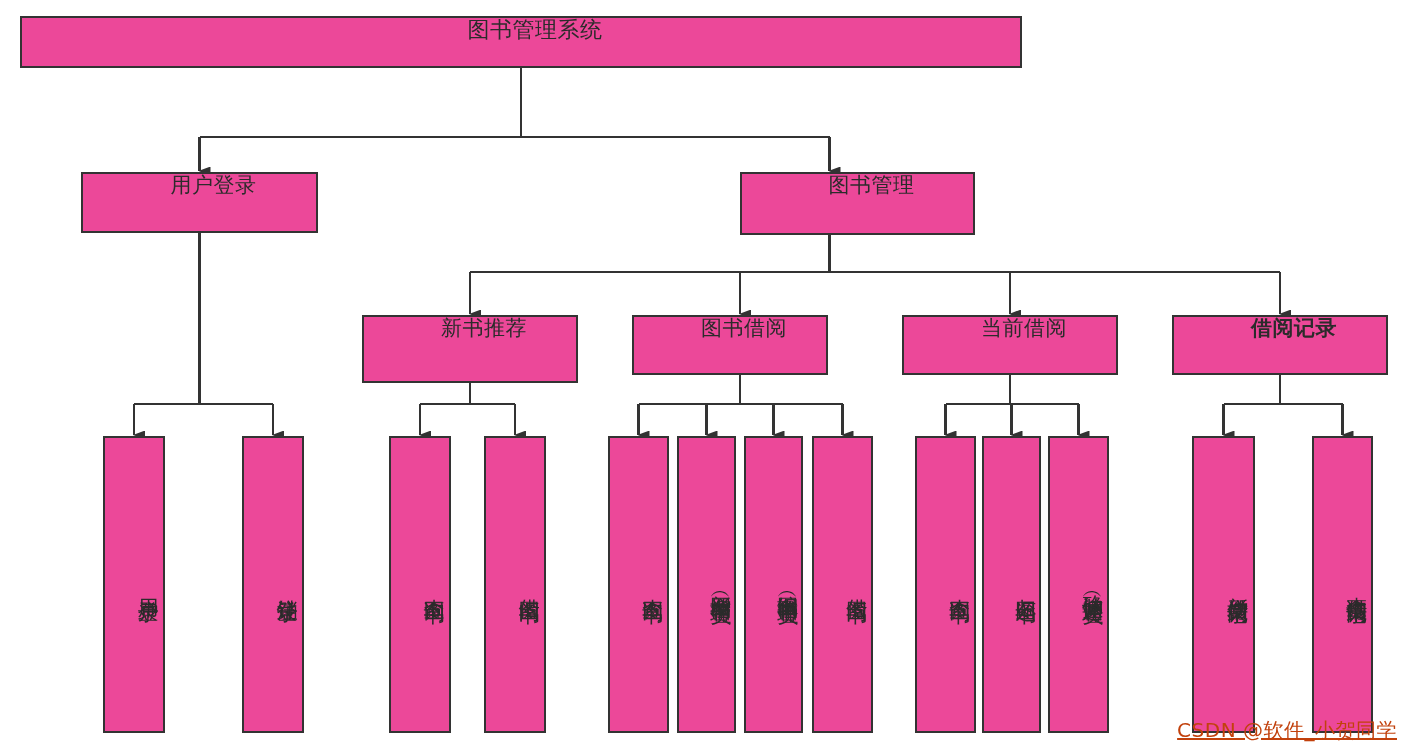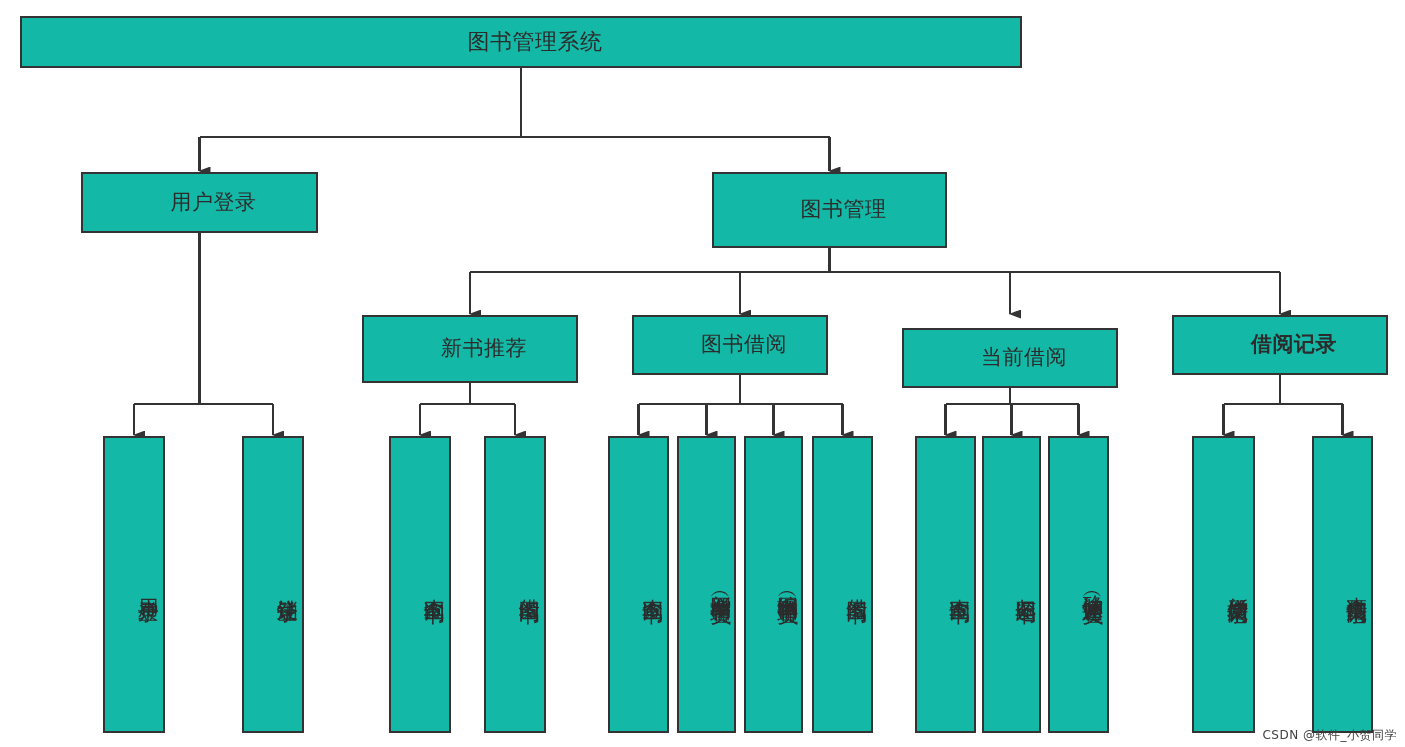--- a/index.html
+++ b/index.html
@@ -16,24 +16,23 @@
   }
   #diagram-root {
     position: relative;
     width: 1405px;
     height: 747px;
     background: #ffffff;
   }
   .node-box {
     position: absolute;
     box-sizing: border-box;
-    background: #14b8a6;
+    background: #ec4899;
     border: 2.5px solid #333333;
     display: flex;
-    align-items: center;
     justify-content: center;
     overflow: hidden;
     padding-left: 28px;
   }
   .node-label {
     color: #2b2b2b;
     font-family: "DejaVu Sans", "Liberation Sans", sans-serif;
     text-align: center;
     line-height: 1.12;
     letter-spacing: 0.5px;
@@ -58,25 +57,26 @@
     left: 0;
     top: 0;
     width: 1405px;
     height: 747px;
     pointer-events: none;
   }
   #watermark {
     position: absolute;
     right: 8px;
     bottom: 3px;
-    font-size: 12px;
-    color: #404040;
+    font-size: 20px;
+    color: #c2410c;
     font-family: "DejaVu Sans", "Liberation Sans", sans-serif;
     white-space: nowrap;
     letter-spacing: 0.5px;
+    text-decoration: underline;
   }
 </style>
 </head>
 <body>
 
 <div id="diagram-root">
   <svg id="connector-layer" viewBox="0 0 1405 747">
     <defs>
       <marker id="arrowhead" markerWidth="9" markerHeight="12" refX="4.5" refY="11" orient="auto" markerUnits="userSpaceOnUse">
         <polygon points="0,0 9,0 4.5,12" fill="#333333"></polygon>
@@ -118,30 +118,30 @@
         <line x1="1342.5" y1="404" x2="1342.5" y2="435" stroke="#333333" stroke-width="2.6" shape-rendering="crispEdges" marker-end="url(#arrowhead)"></line>
       </g>
   </svg>
   <div id="nodes-layer">
       <div class="node-box horizontal root" style="left: 20px; top: 16px; width: 1002px; height: 52px;">
         <span class="node-label">图书管理系统</span>
       </div>
       <div class="node-box horizontal" style="left: 81px; top: 172px; width: 237px; height: 61px;">
         <span class="node-label">用户登录</span>
       </div>
-      <div class="node-box horizontal" style="left: 712px; top: 172px; width: 235px; height: 76px;">
+      <div class="node-box horizontal" style="left: 740px; top: 172px; width: 235px; height: 63px;">
         <span class="node-label">图书管理</span>
       </div>
       <div class="node-box horizontal" style="left: 362px; top: 315px; width: 216px; height: 68px;">
         <span class="node-label">新书推荐</span>
       </div>
       <div class="node-box horizontal" style="left: 632px; top: 315px; width: 196px; height: 60px;">
         <span class="node-label">图书借阅</span>
       </div>
-      <div class="node-box horizontal" style="left: 902px; top: 328px; width: 216px; height: 60px;">
+      <div class="node-box horizontal" style="left: 902px; top: 315px; width: 216px; height: 60px;">
         <span class="node-label">当前借阅</span>
       </div>
       <div class="node-box horizontal" style="left: 1172px; top: 315px; width: 216px; height: 60px; font-weight: bold;">
         <span class="node-label">借阅记录</span>
       </div>
       <div class="node-box vertical" style="left: 103px; top: 436px; width: 62px; height: 297px;">
         <span class="node-label">用户登录</span>
       </div>
       <div class="node-box vertical" style="left: 242px; top: 436px; width: 62px; height: 297px;">
         <span class="node-label">注销登录</span>

